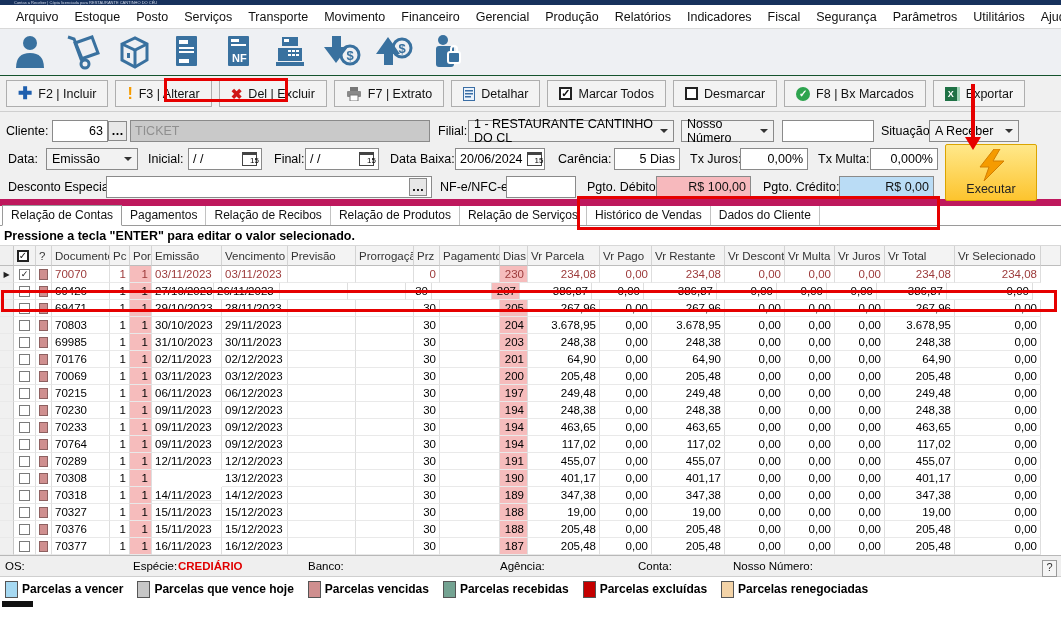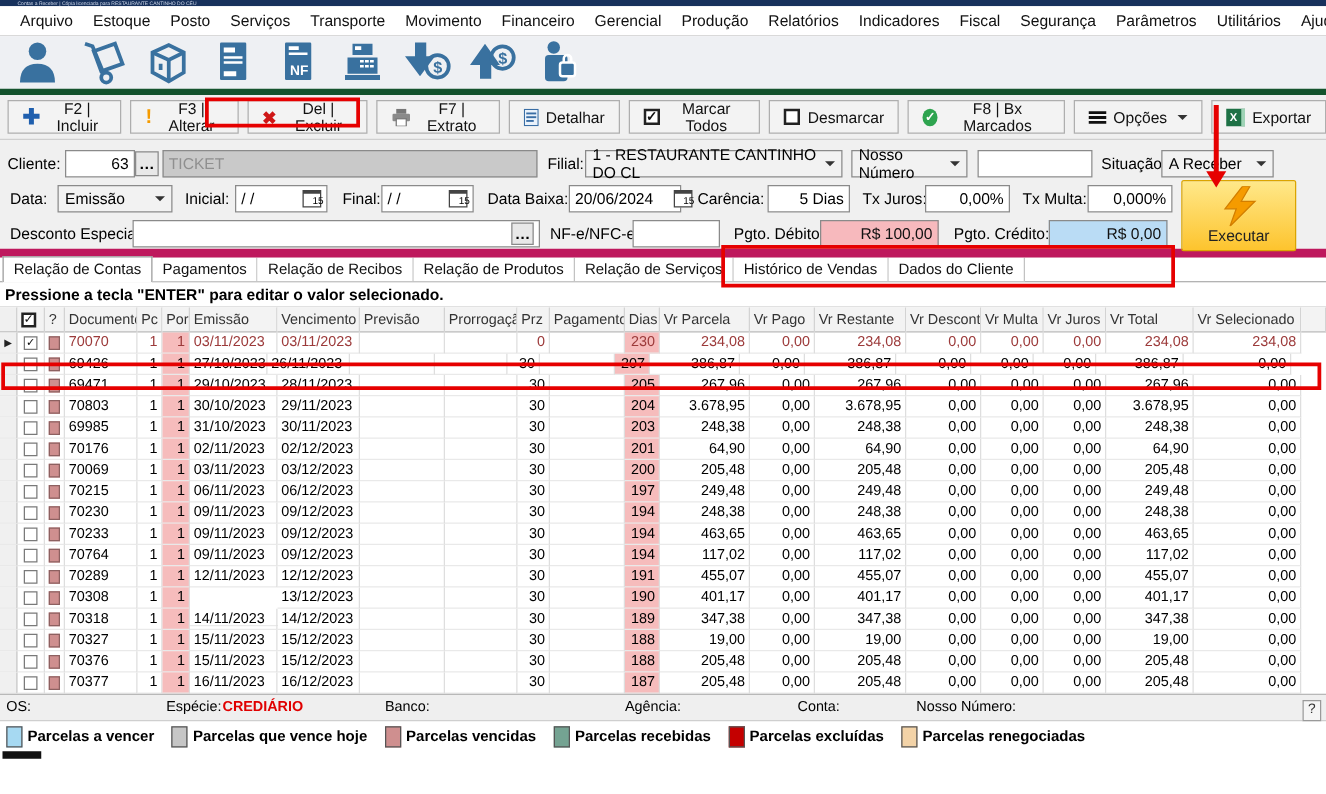--- a/index.html
+++ b/index.html
@@ -8,21 +8,21 @@
   #page { position:relative; width:1061px; height:635px; background:#fff; }
 
   
   .titlebar { height:5px; background:#17315c; color:#cfd8ea; font-size:4px; line-height:5px; padding-left:14px; overflow:hidden; white-space:nowrap; }
 
   
   .menubar { height:24px; background:#fff; border-bottom:1px solid #d9d9d9; display:flex; align-items:center; padding-left:8px; }
   .menu-item { padding:3px 8px; font-size:12.5px; color:#111; cursor:default; }
 
   
-  .icon-toolbar { height:47px; background:#eef0f3; border-bottom:5px solid #14532d; display:flex; align-items:center; gap:8px; padding-left:8px; }
+  .icon-toolbar { height:47px; background:#eef0f3; border-bottom:1px solid #14532d; display:flex; align-items:center; gap:8px; padding-left:8px; }
   .tool-icon { width:44px; height:40px; display:flex; align-items:center; justify-content:center; }
   .tool-icon svg { width:40px; height:38px; }
 
   
   .tabstrip { height:24px; display:flex; align-items:flex-end; padding-left:4px; background:#fff; border-bottom:1px solid #9a9a9a; }
   .tab { padding:3px 9px 4px; font-size:12px; color:#222; border:1px solid #9a9a9a; border-bottom:none; background:#efefef; margin-right:2px; display:flex; align-items:center; gap:8px; }
   .tab.active { background:#fff; position:relative; top:1px; }
   .tab-close { width:13px; height:13px; border:1px solid #444; display:inline-flex; align-items:center; justify-content:center; font-size:9px; font-weight:bold; color:#111; background:#fff; }
 
   
@@ -40,21 +40,21 @@
 
   
   .filter-panel { position:relative; height:94px; background:#f0f0f0; border-bottom:7px solid #be185d; font-size:12.5px; }
   .frow { position:absolute; left:0; right:0; height:24px; }
   .flabel { position:absolute; top:4px; color:#000; }
   .finput { position:absolute; top:0; height:22px; background:#fff; border:1px solid #8a8a8a; font-size:12.5px; padding:0 4px; display:flex; align-items:center; }
   .finput.right { justify-content:flex-end; }
   .fdd { position:absolute; top:0; height:22px; background:#f2f2f2; border:1px solid #8a8a8a; display:flex; align-items:center; justify-content:space-between; padding:0 5px; font-size:12.5px; }
   .fbtn { position:absolute; top:1px; width:19px; height:20px; background:#e8e8e8; border:1px solid #8a8a8a; display:flex; align-items:center; justify-content:center; font-weight:bold; }
   .disabledfield { background:#c9c9c9; color:#8f8f8f; }
-  .calicon { width:15px; height:14px; border:1px solid #444; background:#fff; font-size:8px; display:inline-flex; align-items:center; justify-content:center; border-top:3px solid #444; margin-left:16px;padding-left:10px; }
+  .calicon { width:15px; height:14px; border:1px solid #444; background:#fff; font-size:8px; display:inline-flex; align-items:center; justify-content:center; border-top:3px solid #444; margin-left:4px;padding-left:10px; }
   .pinkfield { background:#f7b9bd; color:#111; }
   .bluefield { background:#badcf5; color:#111; }
   .exec-btn { position:absolute; left:945px; top:32px; width:92px; height:57px; background:linear-gradient(#ffe88a,#fdc42e); border:1px solid #dba400; border-radius:2px; display:flex; flex-direction:column; align-items:center; justify-content:flex-end; padding-bottom:4px; font-size:12.5px; color:#222; }
   .bolt { position:absolute; top:4px; left:28px; }
 
   
   .subtabs { height:20px; display:flex; align-items:flex-end; background:#fff; border-bottom:1px solid #9a9a9a; padding-left:2px; }
   .subtab { padding:2px 8px 3px; font-size:12px; border-right:1px solid #c2c2c2; color:#111; background:#fff; }
   .subtab.active { border:1px solid #9a9a9a; border-bottom:1px solid #fff; position:relative; top:1px; background:#fff; }
 
@@ -240,25 +240,20 @@
         <span class="cbx">✓</span>
         <span>Marcar Todos</span>
       </button>
       <button class="btn">
         <span class="cbx"></span>
         <span>Desmarcar</span>
       </button>
       <button class="btn">
         <span class="ic-circle-check">✓</span>
         <span>F8 | Bx Marcados</span>
-      </button>
-      <button class="btn">
-        <span class="ic-bars"></span>
-        <span>Opções</span>
-        <span class="caret"></span>
       </button>
       <button class="btn">
         <span class="ic-excel">X</span>
         <span>Exportar</span>
       </button>
     </div>
 
   <div class="filter-panel">
     <div class="frow" style="top:8px;">
       <span class="flabel" style="left:6px;">Cliente:</span>

